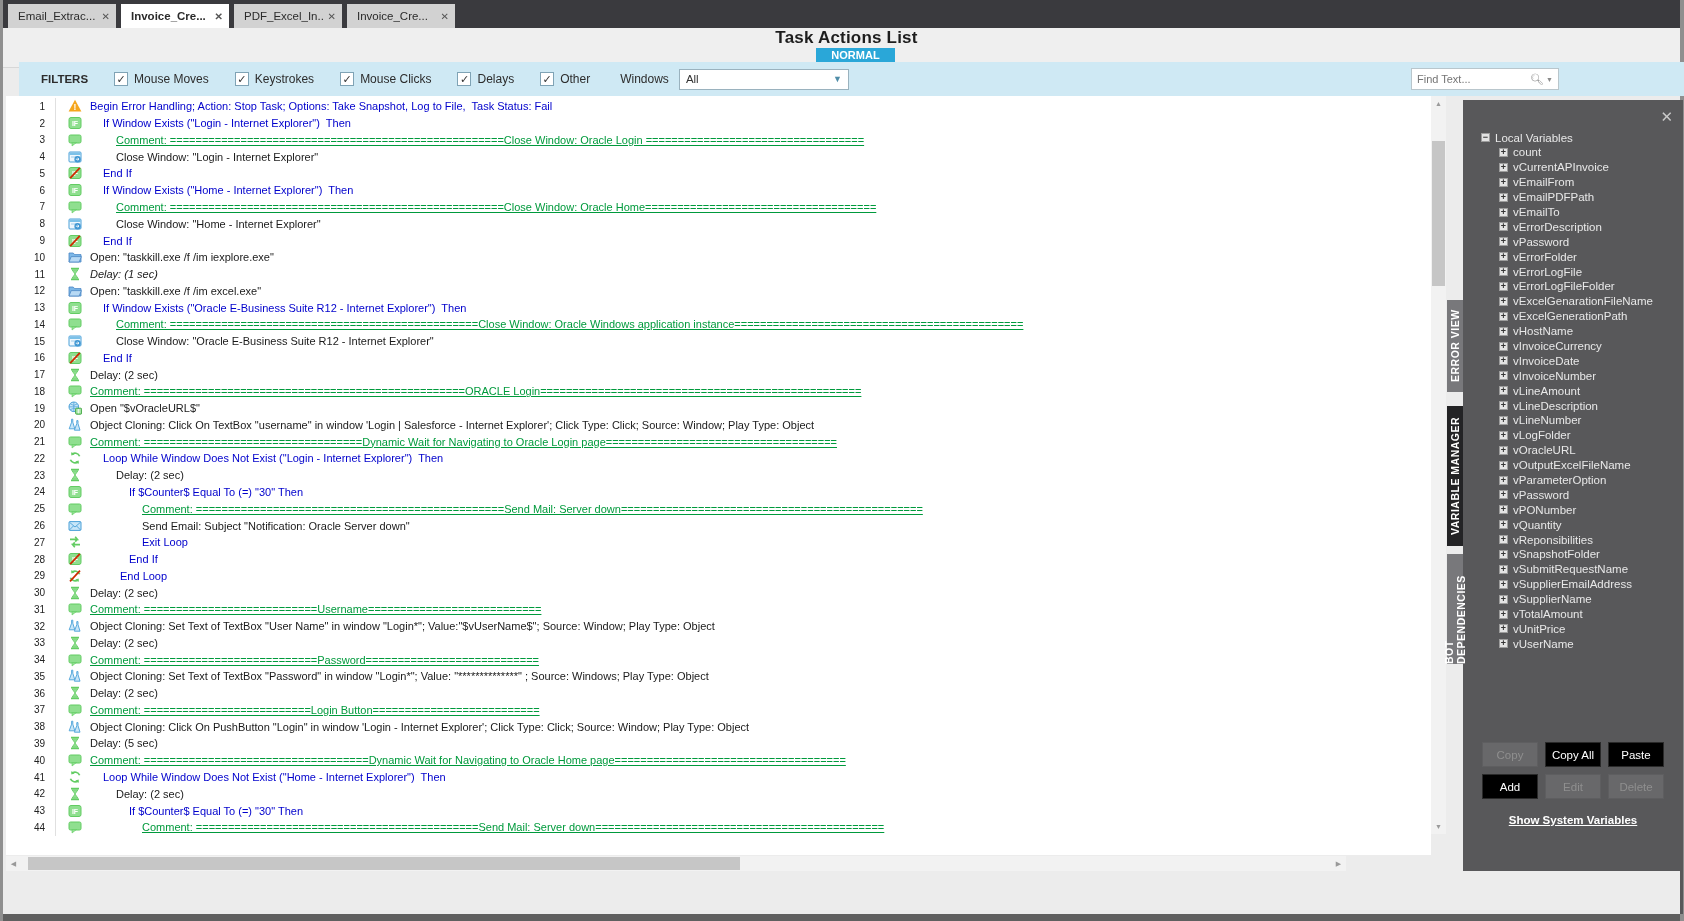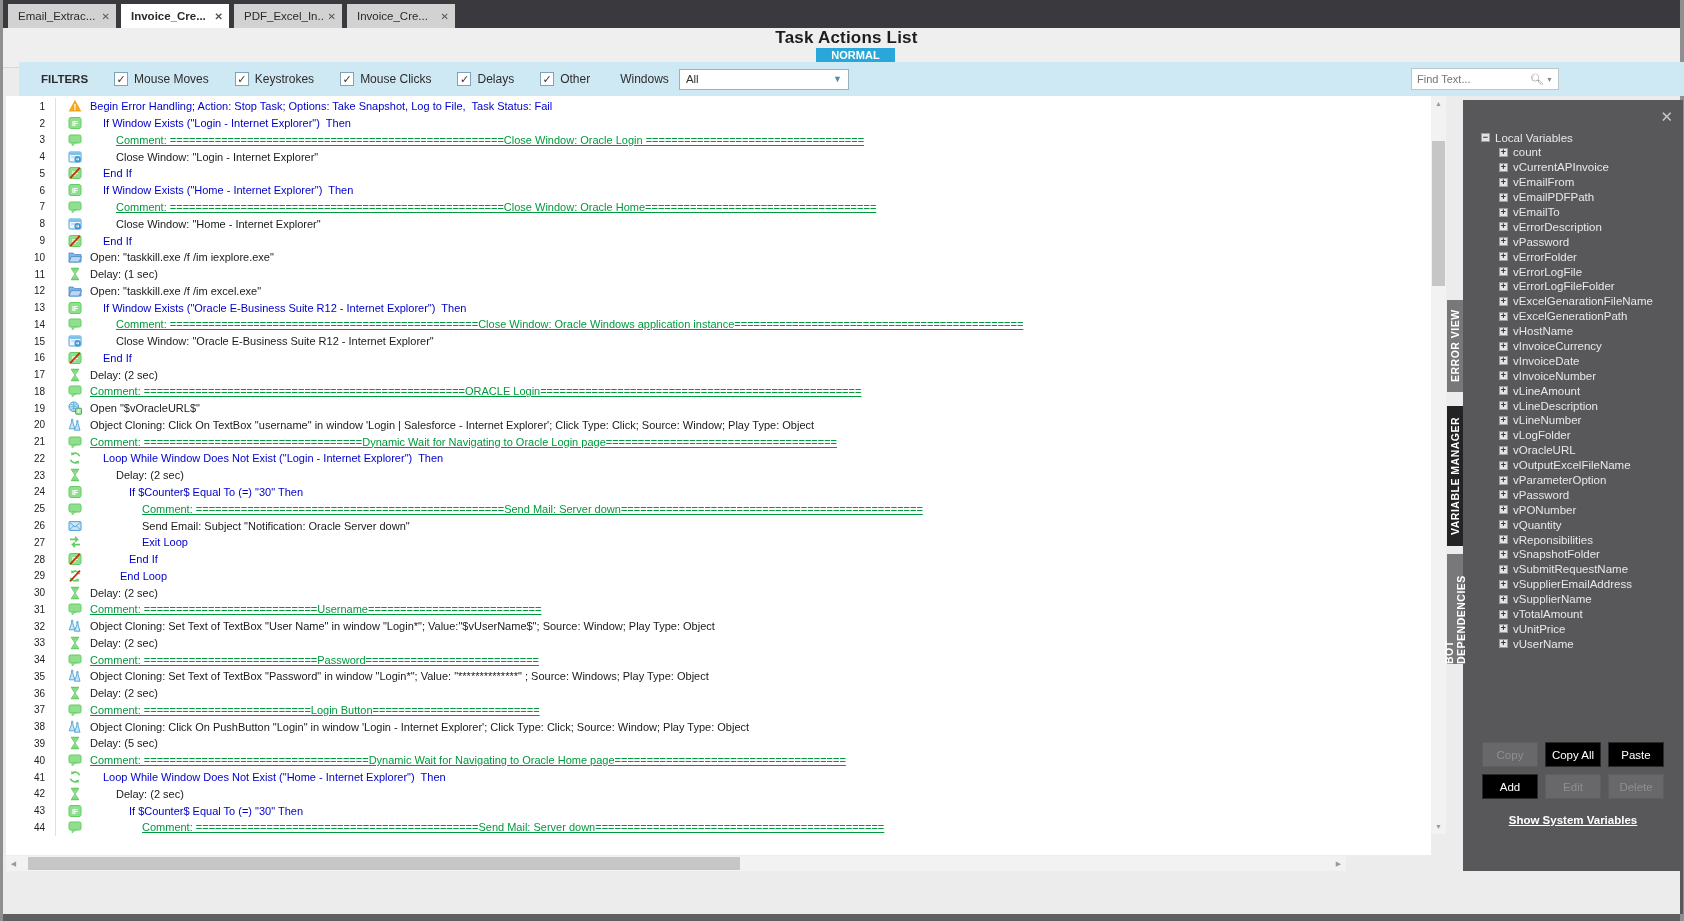--- a/index.html
+++ b/index.html
@@ -259,21 +259,21 @@
             </svg></span><span class="tx c-blue" style="margin-left: 21px;">End If</span></div>
         <div class="ar"><span class="num">10</span><span class="ic"><svg viewBox="0 0 14 14" xmlns="http://www.w3.org/2000/svg">
               <path d="M1 3 h4.2 l1.4 1.6 H13 V12 H1 Z" fill="#7db8e8" stroke="#4a86c4" stroke-width="0.8"></path>
               <path d="M1 12 L3.2 6.6 H13.4 L11.2 12 Z" fill="#b7d9f4" stroke="#4a86c4" stroke-width="0.8"></path>
             </svg></span><span class="tx c-black" style="margin-left: 8px;">Open: "taskkill.exe /f /im iexplore.exe"</span></div>
         <div class="ar"><span class="num">11</span><span class="ic"><svg viewBox="0 0 14 14" xmlns="http://www.w3.org/2000/svg">
               <line x1="3" y1="1.6" x2="11" y2="1.6" stroke="#63cc63" stroke-width="1.7"></line>
               <line x1="3" y1="12.4" x2="11" y2="12.4" stroke="#63cc63" stroke-width="1.7"></line>
               <path d="M4 2.8 h6 L7 7 Z" fill="#8fdf8f" stroke="#63cc63" stroke-width="0.8"></path>
               <path d="M4 11.2 h6 L7 7 Z" fill="#8fdf8f" stroke="#63cc63" stroke-width="0.8"></path>
-            </svg></span><span class="tx c-black" style="margin-left: 8px;">Delay: (1 sec)</span></div>
+            </svg></span><span class="tx c-black" style="margin-left: 8px; font-style: italic;">Delay: (1 sec)</span></div>
         <div class="ar"><span class="num">12</span><span class="ic"><svg viewBox="0 0 14 14" xmlns="http://www.w3.org/2000/svg">
               <path d="M1 3 h4.2 l1.4 1.6 H13 V12 H1 Z" fill="#7db8e8" stroke="#4a86c4" stroke-width="0.8"></path>
               <path d="M1 12 L3.2 6.6 H13.4 L11.2 12 Z" fill="#b7d9f4" stroke="#4a86c4" stroke-width="0.8"></path>
             </svg></span><span class="tx c-black" style="margin-left: 8px;">Open: "taskkill.exe /f /im excel.exe"</span></div>
         <div class="ar"><span class="num">13</span><span class="ic"><svg viewBox="0 0 14 14" xmlns="http://www.w3.org/2000/svg">
               <rect x="1" y="1.5" width="12" height="11" rx="2" fill="#8fdf8f" stroke="#63cc63"></rect>
               <text x="7" y="10" font-size="7" font-weight="bold" fill="#fff" text-anchor="middle" font-family="sans-serif">IF</text>
             </svg></span><span class="tx c-blue" style="margin-left: 21px;">If Window Exists ("Oracle E-Business Suite R12 - Internet Explorer")  Then</span></div>
         <div class="ar"><span class="num">14</span><span class="ic"><svg viewBox="0 0 14 14" xmlns="http://www.w3.org/2000/svg">
               <rect x="1" y="2" width="12" height="8" rx="1.5" fill="#8fdf8f" stroke="#63cc63"></rect>

